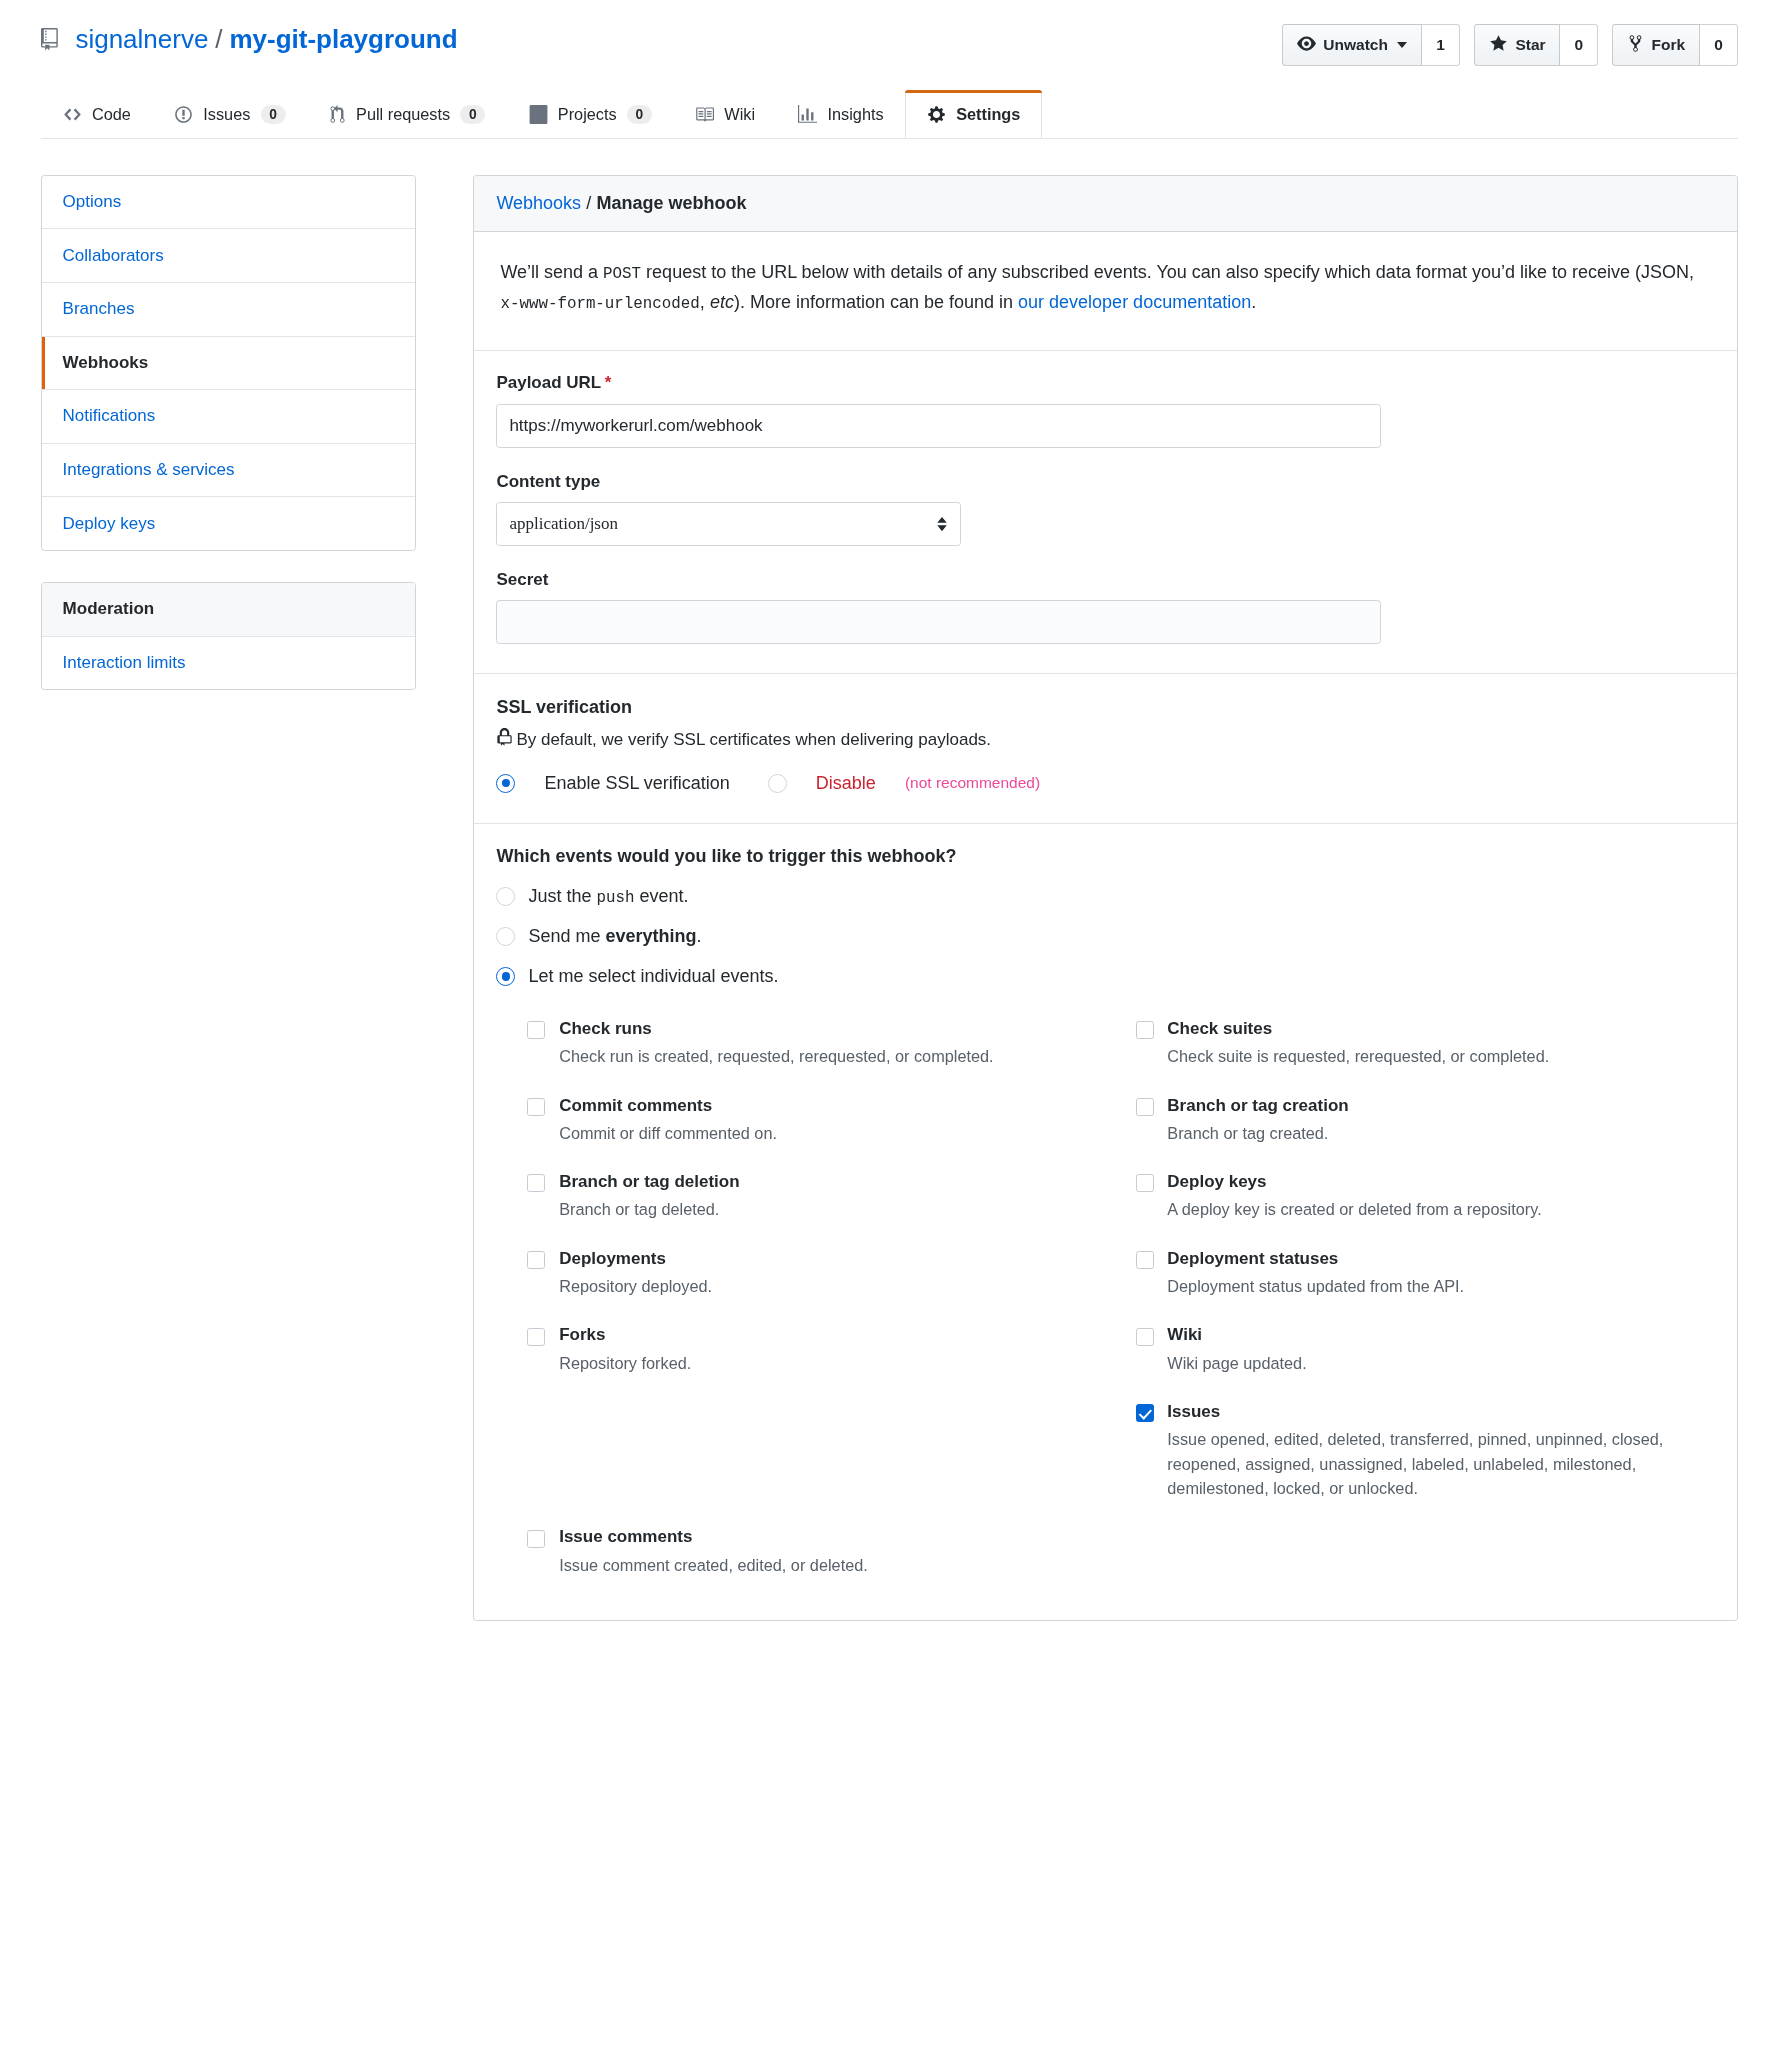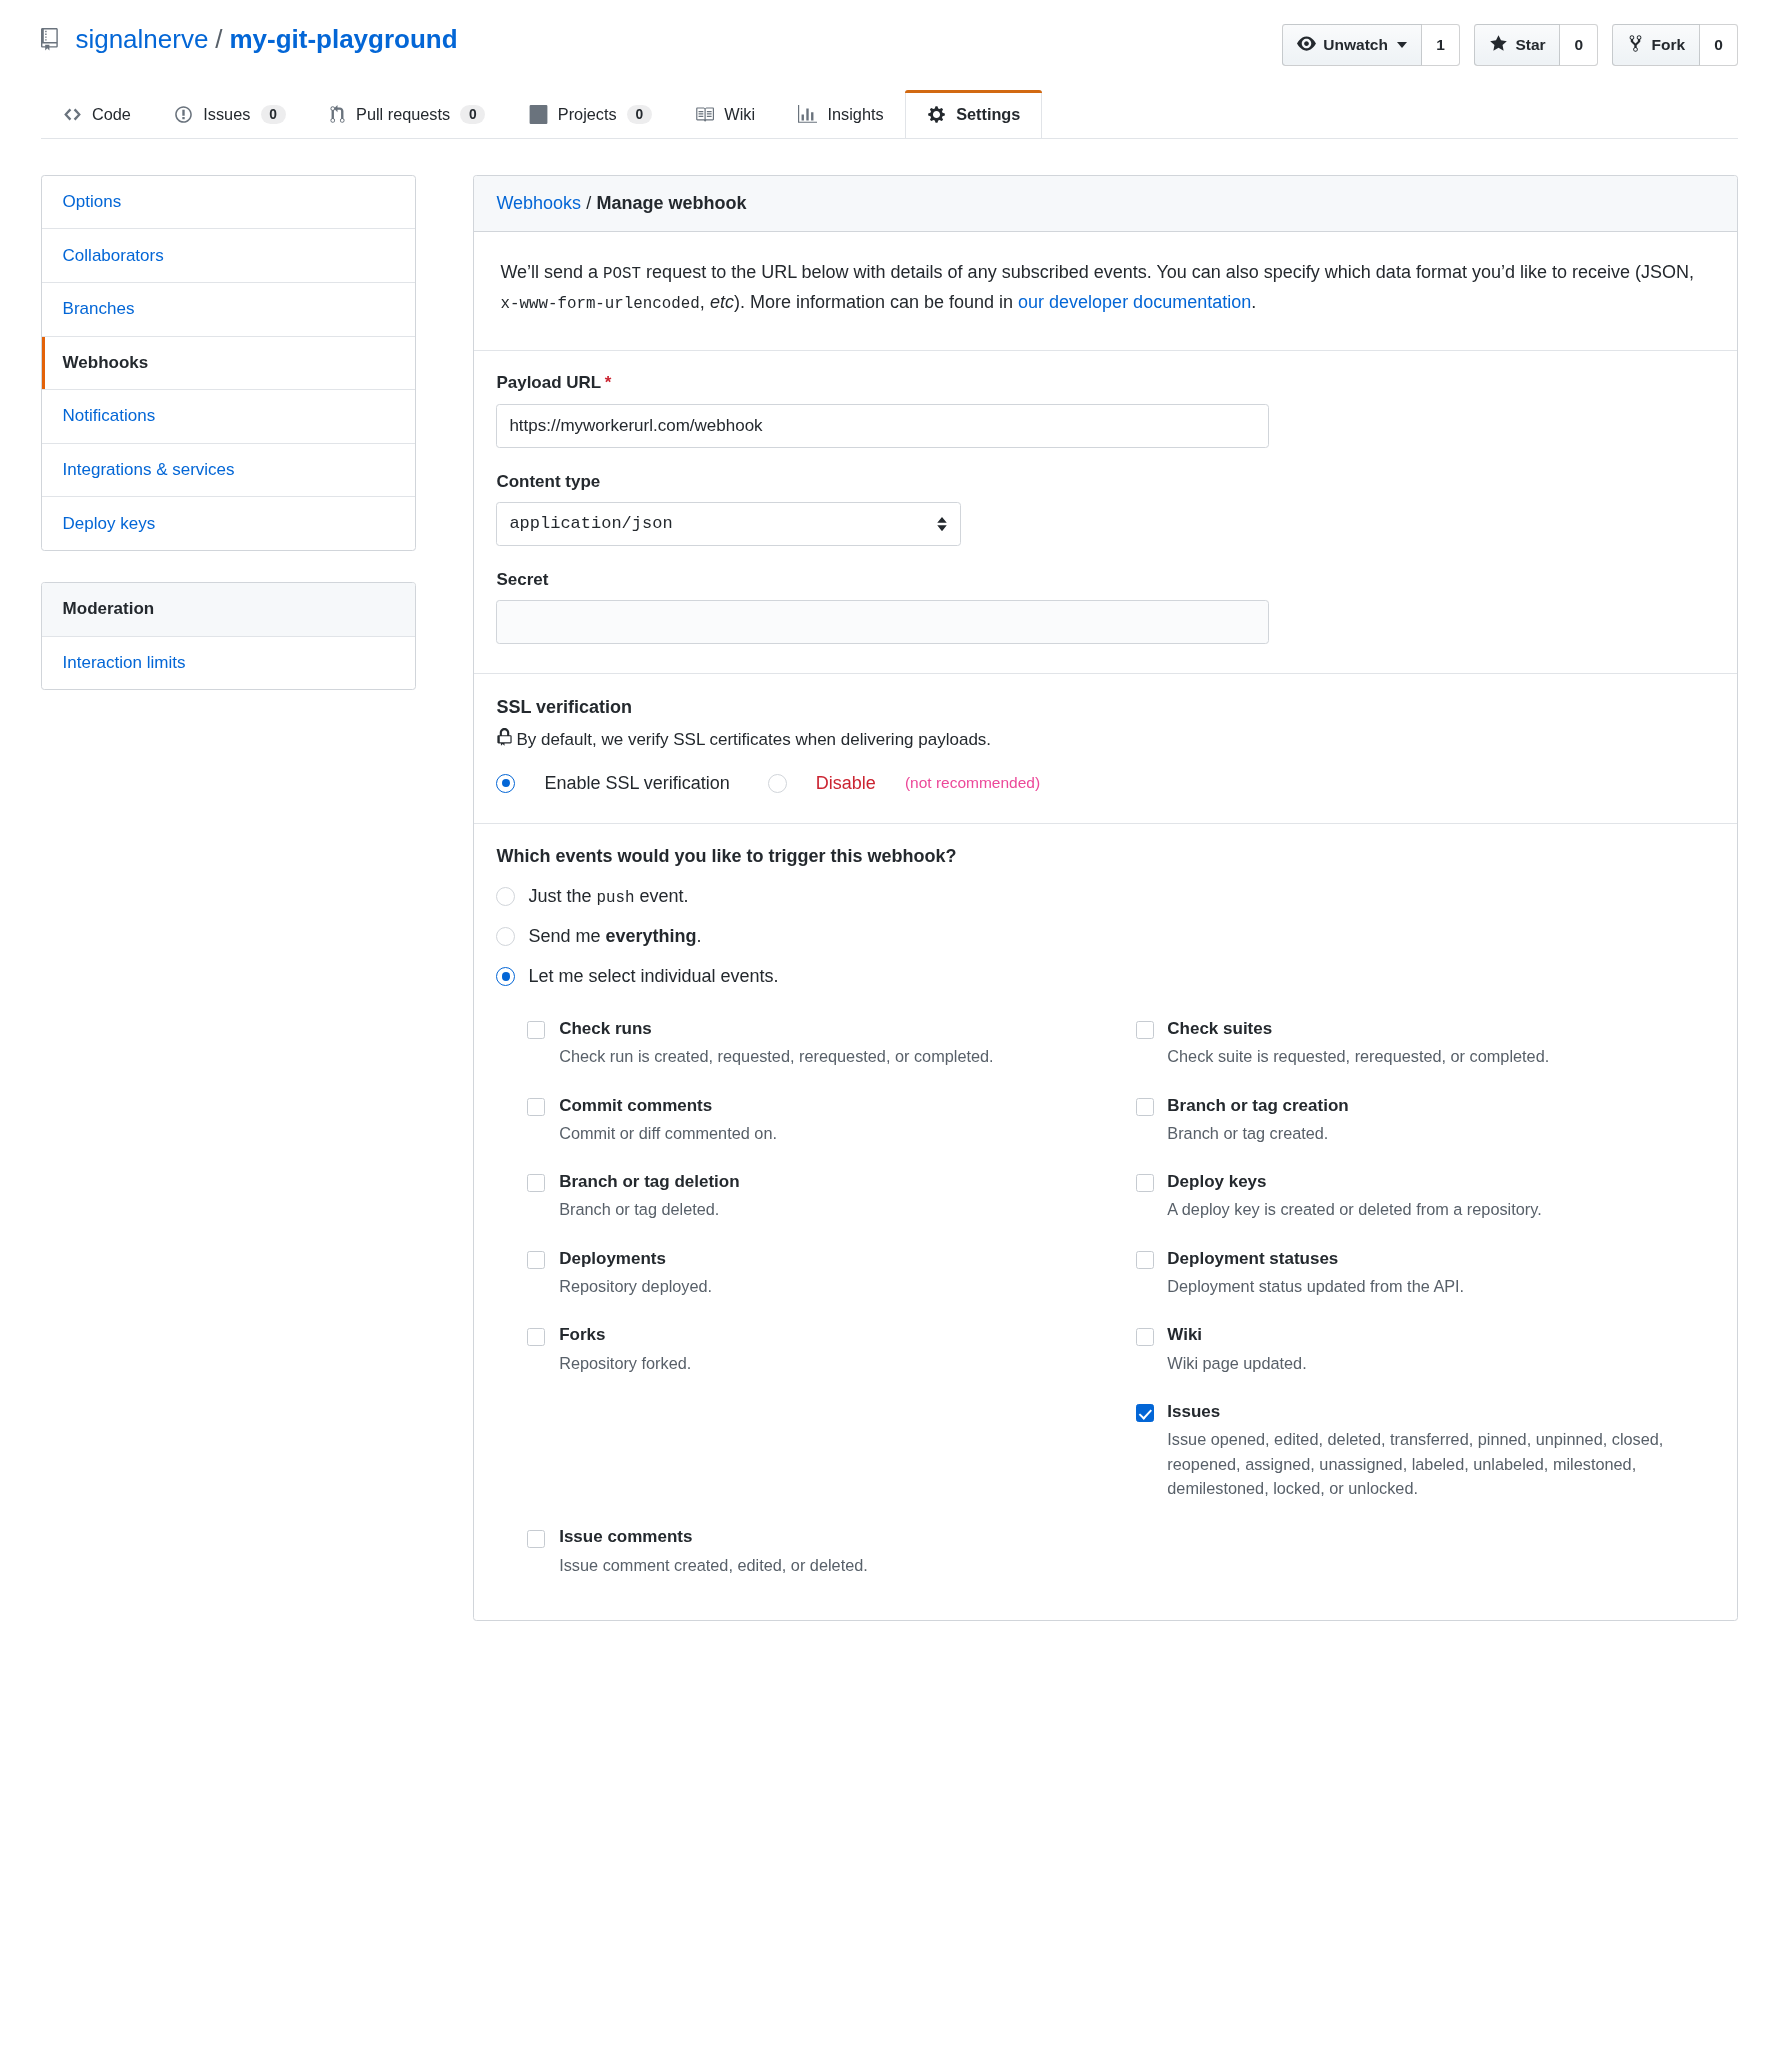--- a/index.html
+++ b/index.html
@@ -207,21 +207,21 @@
   .form-label {
     display: block;
     font-size: 17px;
     font-weight: 600;
     margin-bottom: 10.3px;
     color: #24292e;
   }
   .req { color: #cb2431; margin-left: 3.4px; }
   .input-text {
     display: block;
-    width: 773px;
+    width: 885px;
     max-width: 100%;
     padding: 11.2px 12px;
     font-size: 17px;
     font-family: "Liberation Sans", sans-serif;
     color: #24292e;
     border: 0.9px solid #d1d5da;
     border-radius: 3.4px;
     background: #fff;
     outline: none;
   }
@@ -230,21 +230,21 @@
   .select-wrap { position: relative; width: 465px; }
   .select-box {
     width: 100%;
     padding: 11.2px 38px 11.2px 12px;
     font-size: 17px;
     border: 0.9px solid #d1d5da;
     border-radius: 3.4px;
     background: #fff;
     color: #24292e;
     appearance: none;
-    font-family: Liberation Mono, monospace;
+    font-family: Liberation Serif, serif;
   }
   .select-arrows {
     position: absolute;
     right: 13.8px; top: 50%;
     transform: translateY(-50%);
     pointer-events: none;
     color: #24292e;
     line-height: 0.8;
     font-size: 13.8px;
     display: flex;

